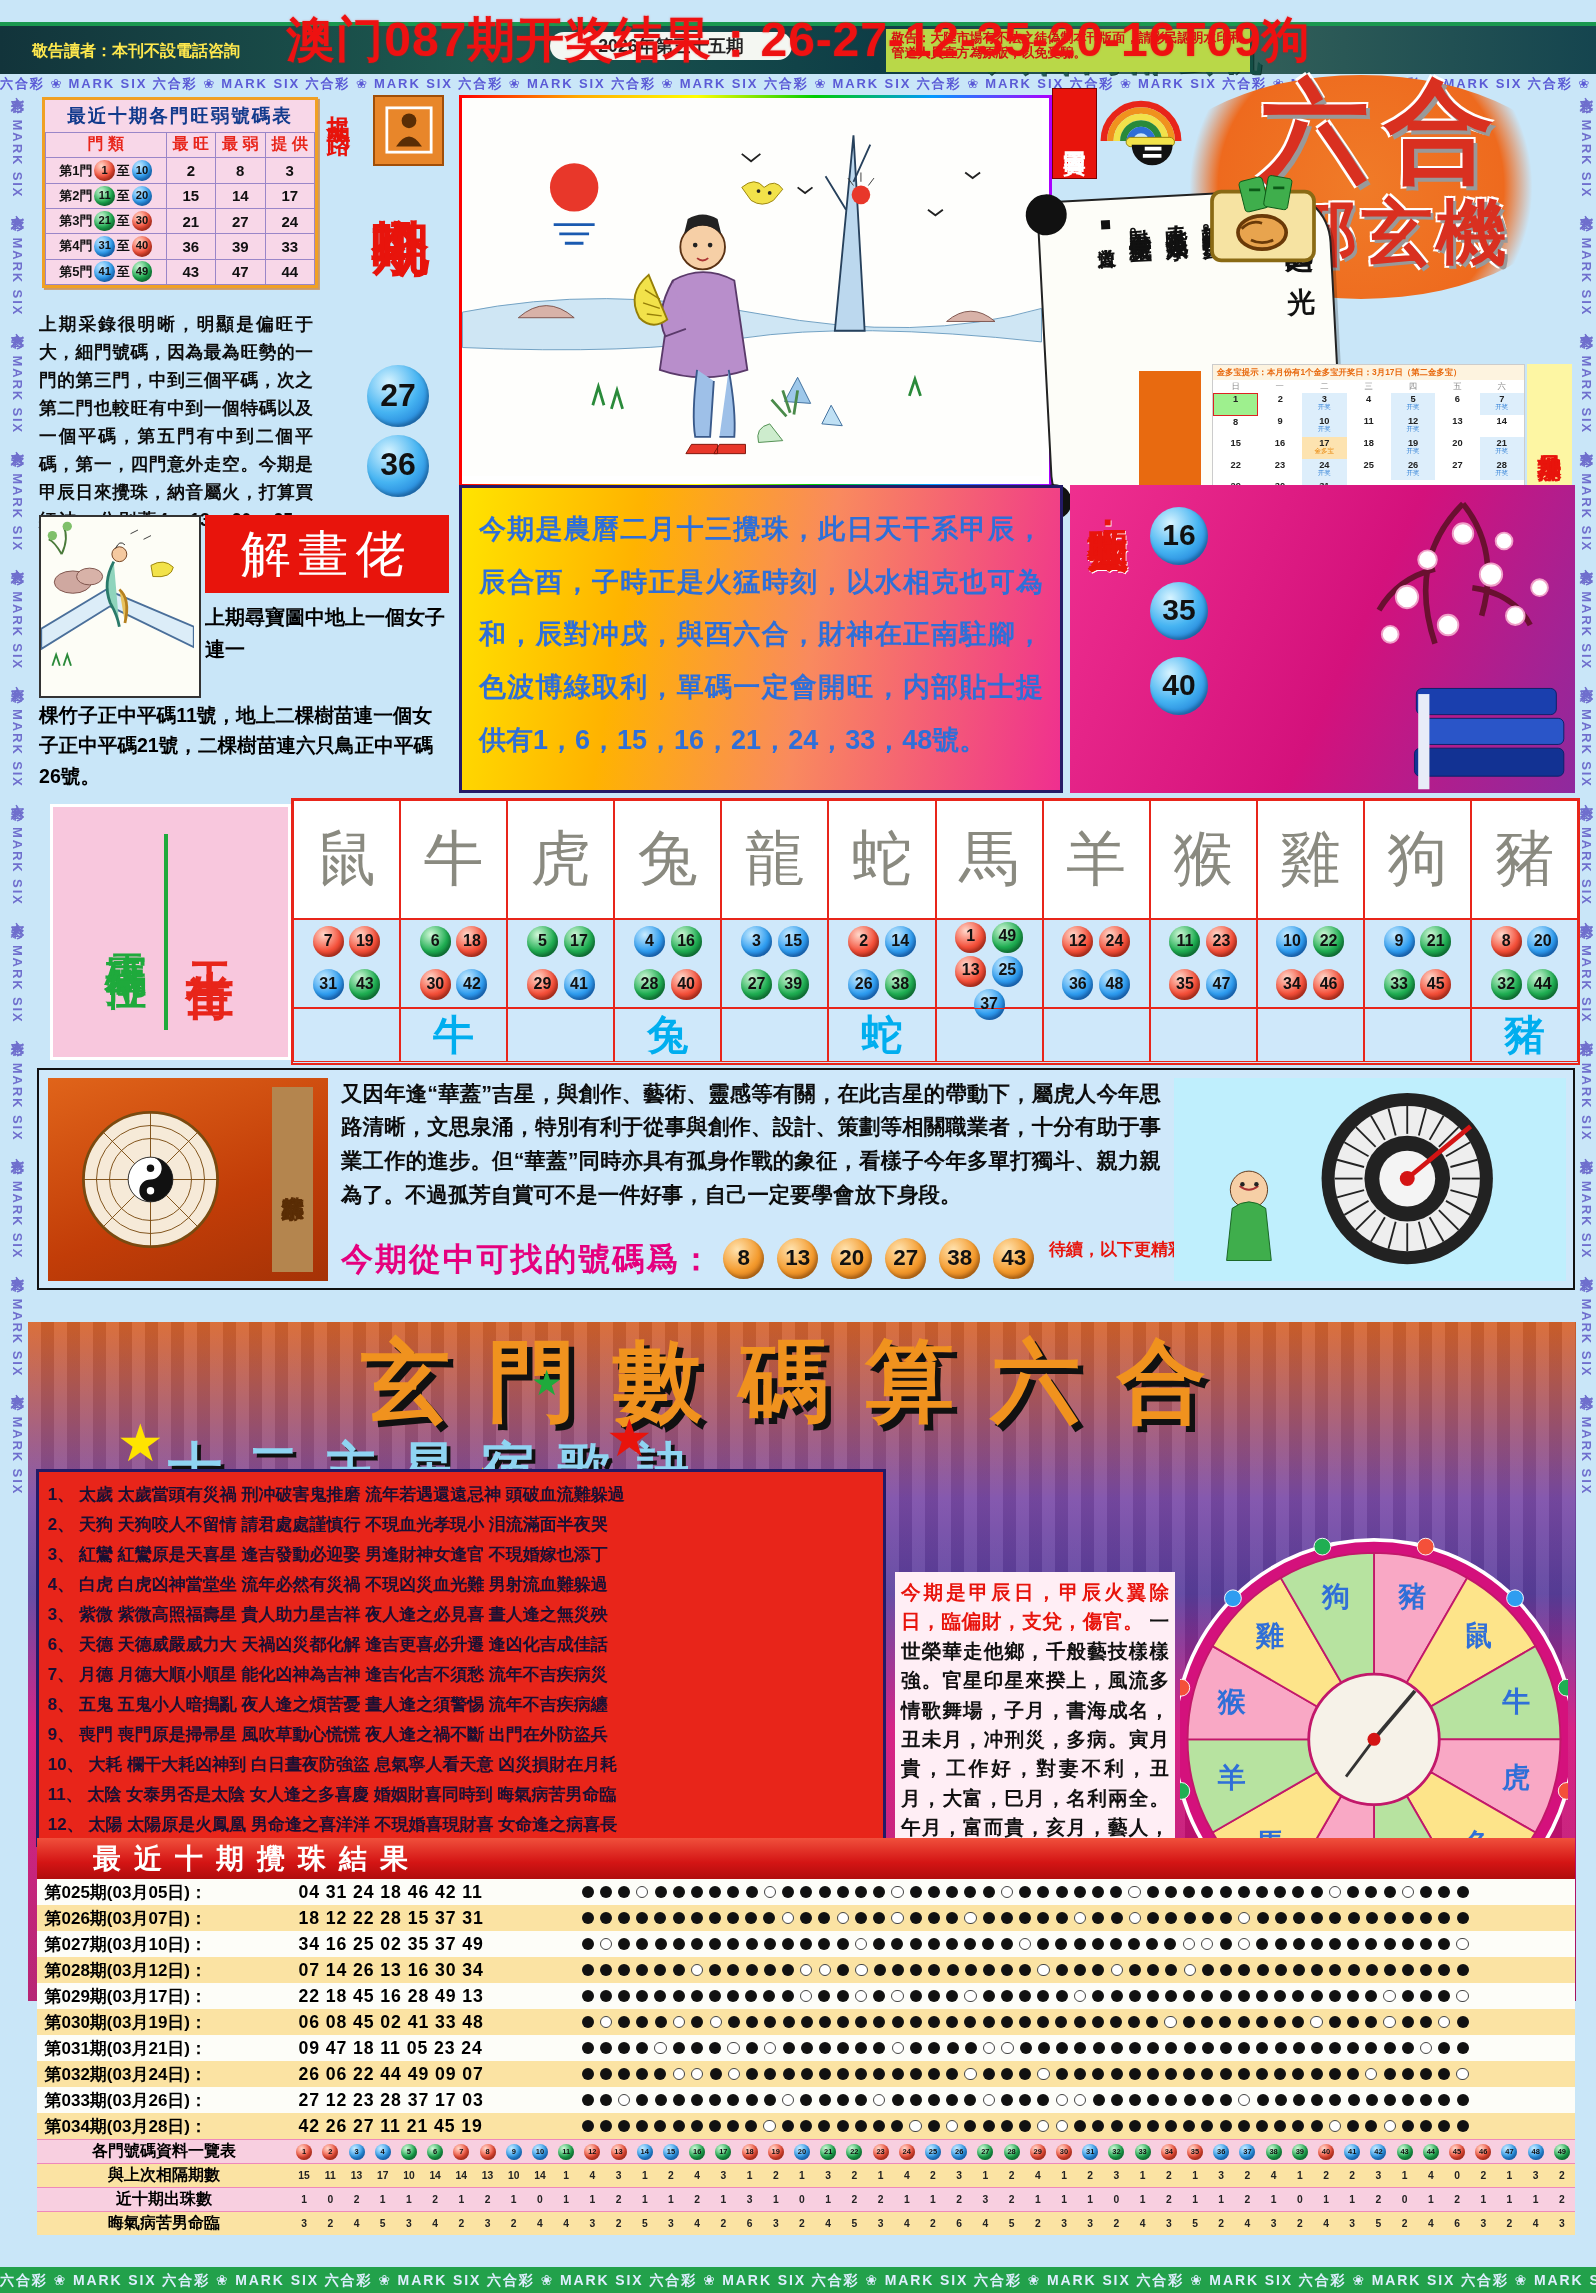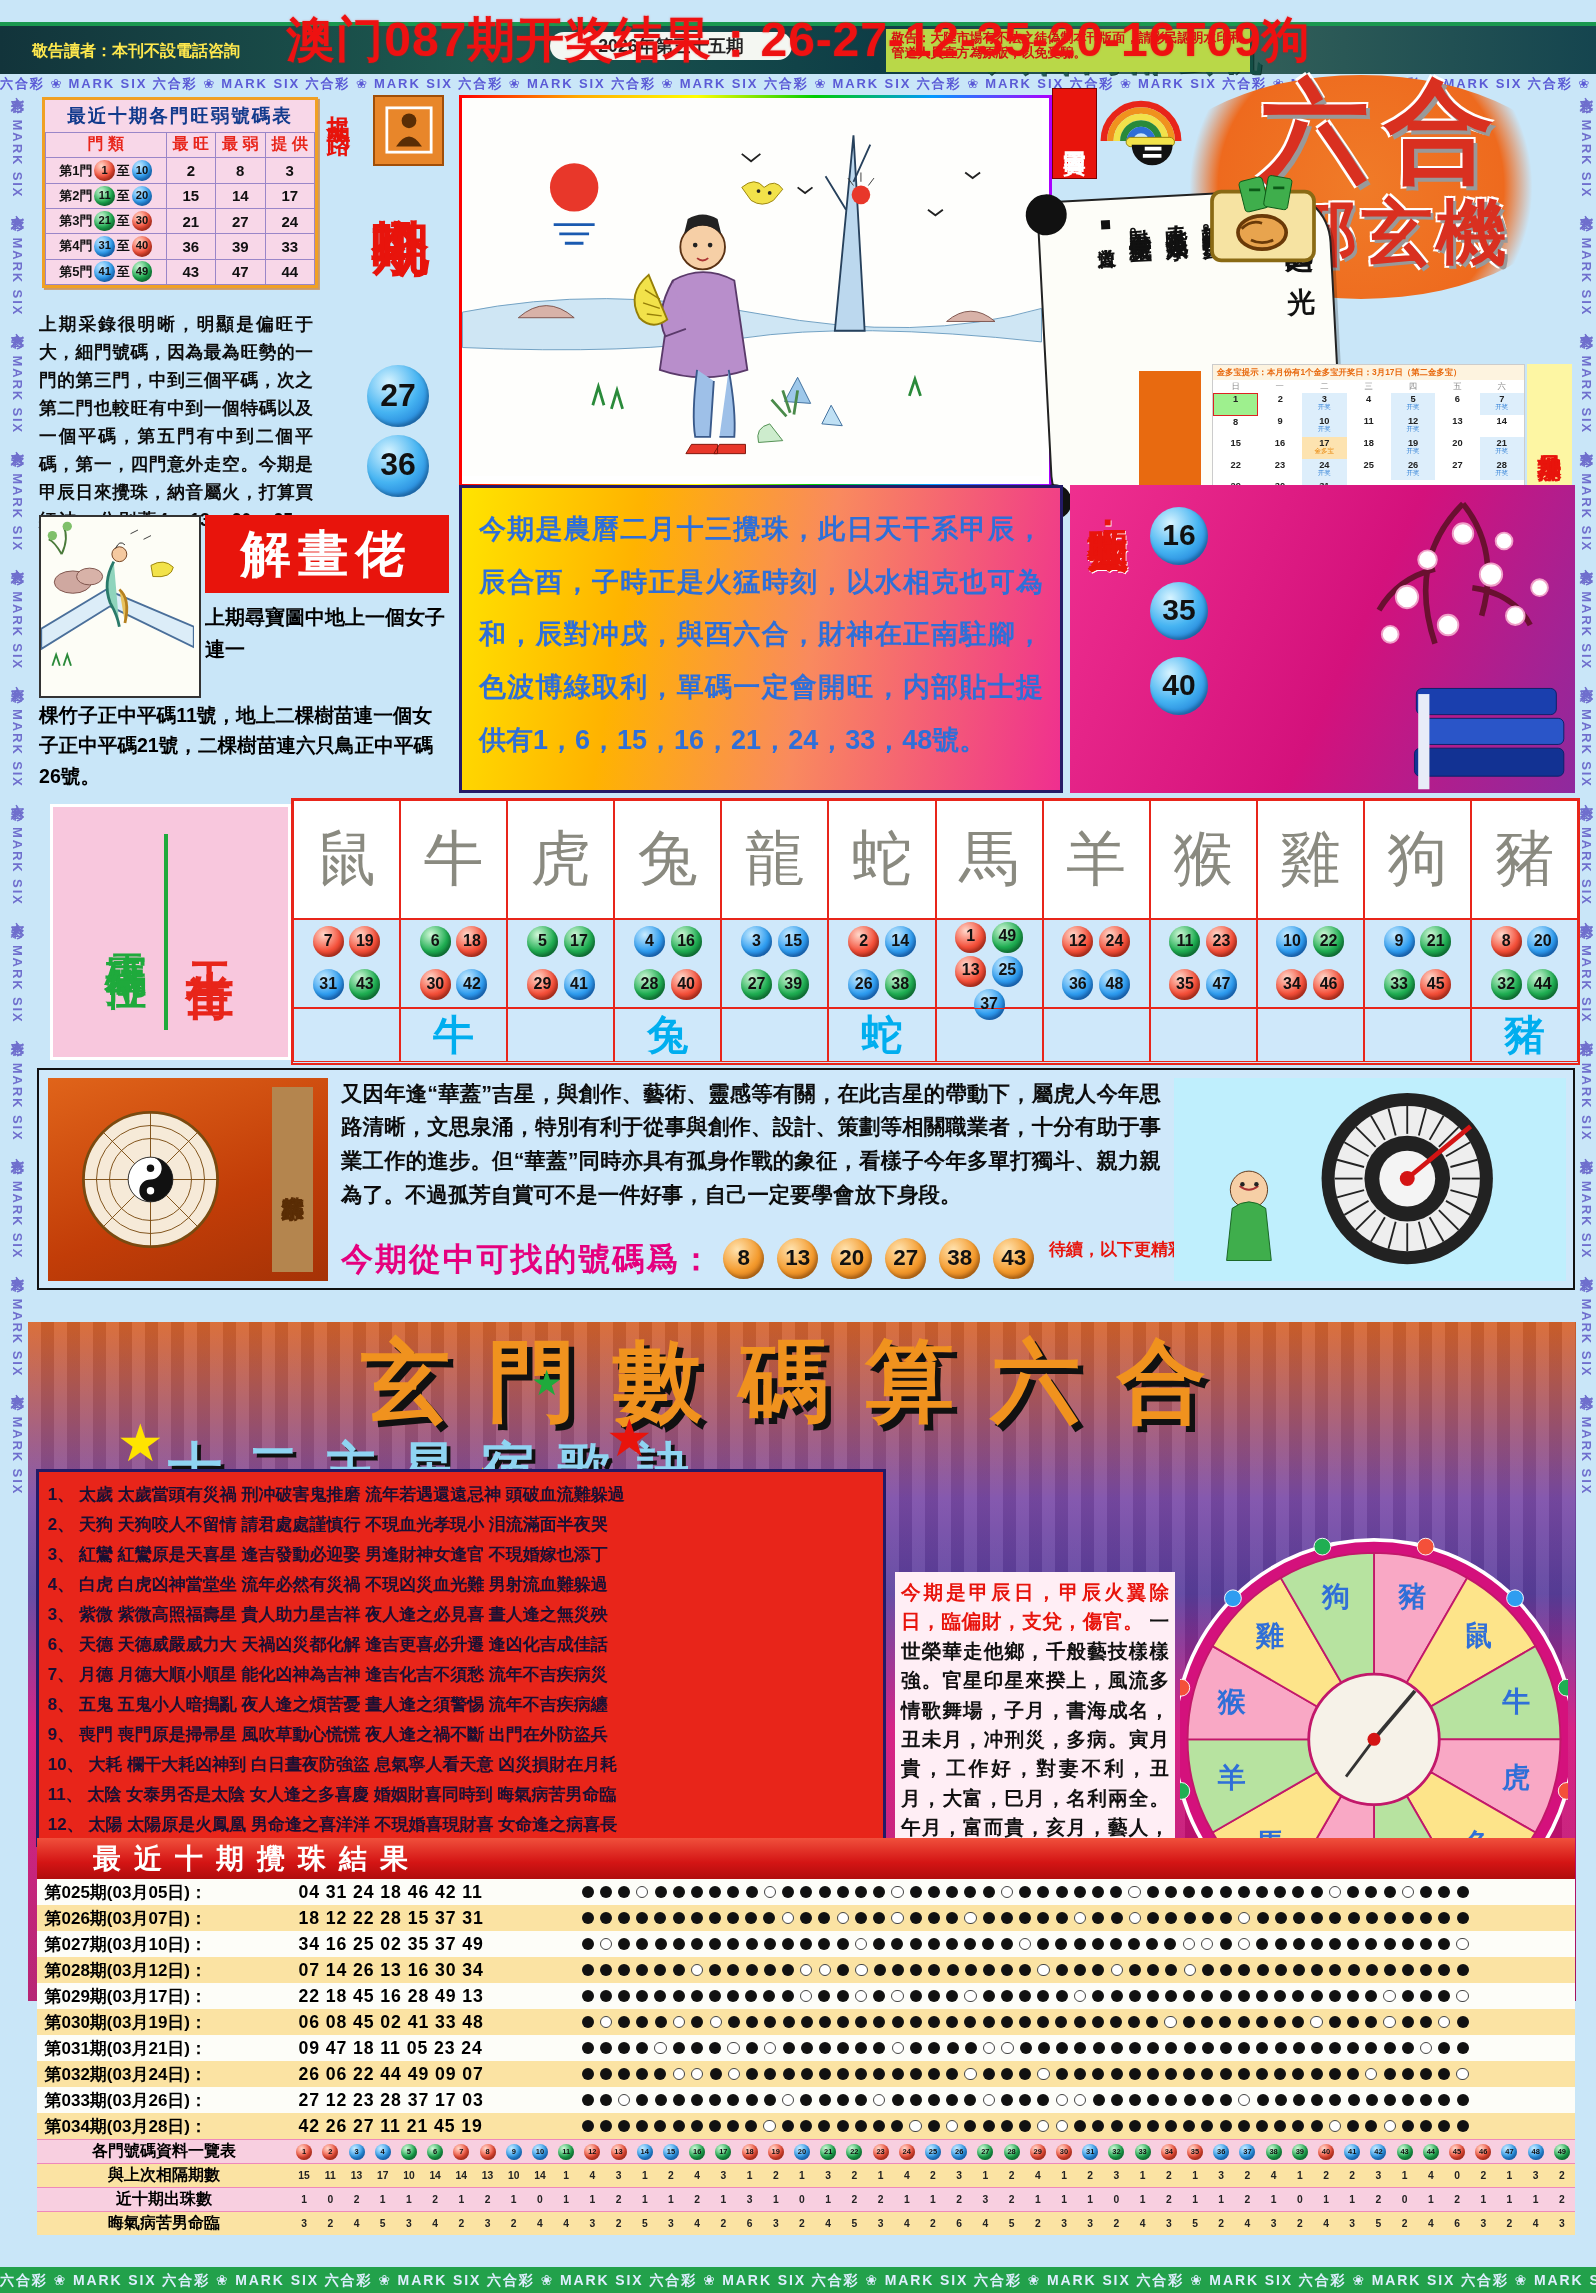--- a/index.html
+++ b/index.html
@@ -46,21 +46,21 @@
   .hottbl td{border:1.9px solid #9a86c8;background:#f8d7e8;text-align:center;padding:1.9px 0.9px;color:#111;font-weight:bold;}
   .hottbl .hd{color:#e8251a;font-size:16px;}
   .gatecell{display:flex;align-items:center;justify-content:center;gap:1.9px;font-size:13px;}
   
   .article{position:absolute;left:39px;top:311px;width:274px;font-size:17.7px;line-height:1.58;
            color:#0c0c0c;font-weight:bold;text-align:justify;}
   
   .jhl{position:absolute;left:39px;top:515px;width:410px;height:276px;}
   .jhl .pic{position:absolute;left:0;top:0;width:158px;height:179px;background:#fdfdf6;border:2.8px solid #333;}
   .jhl .lbl{position:absolute;left:166px;top:0;width:244px;height:78px;background:#e8140c;color:#fff;
-            font-size:50px;font-weight:bold;text-align:center;line-height:78px;letter-spacing:7.5px;}
+            font-size:50px;font-weight:normal;text-align:center;line-height:78px;letter-spacing:7.5px;}
   .jhl .txt1{position:absolute;left:166px;top:86px;width:244px;font-size:20px;font-weight:bold;line-height:1.6;}
   .jhl .txt2{position:absolute;left:0;top:185px;width:410px;font-size:19.6px;font-weight:bold;line-height:1.55;}
   
   .midstrip{position:absolute;left:315px;top:93px;width:140px;height:418px;}
   .stamp{position:absolute;left:58px;top:1.9px;width:67px;height:67px;background:#e8862a;border:2.8px solid #a04e08;
          display:flex;align-items:center;justify-content:center;}
   .vred{writing-mode:vertical-rl;text-orientation:upright;color:#e8140c;font-weight:bold;}
   .zhuolu{position:absolute;left:7.5px;top:3.7px;font-size:24px;letter-spacing:5.6px;}
   .hou{position:absolute;left:54px;top:80px;font-size:58px;line-height:1.08;}
   .midballs{position:absolute;left:52px;top:272px;display:flex;flex-direction:column;gap:7.5px;}

